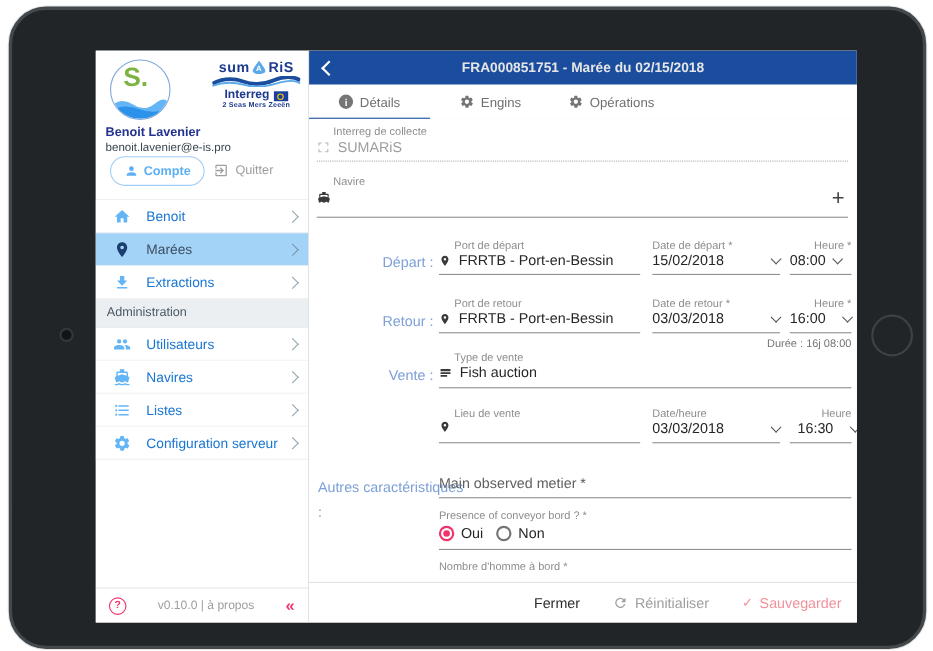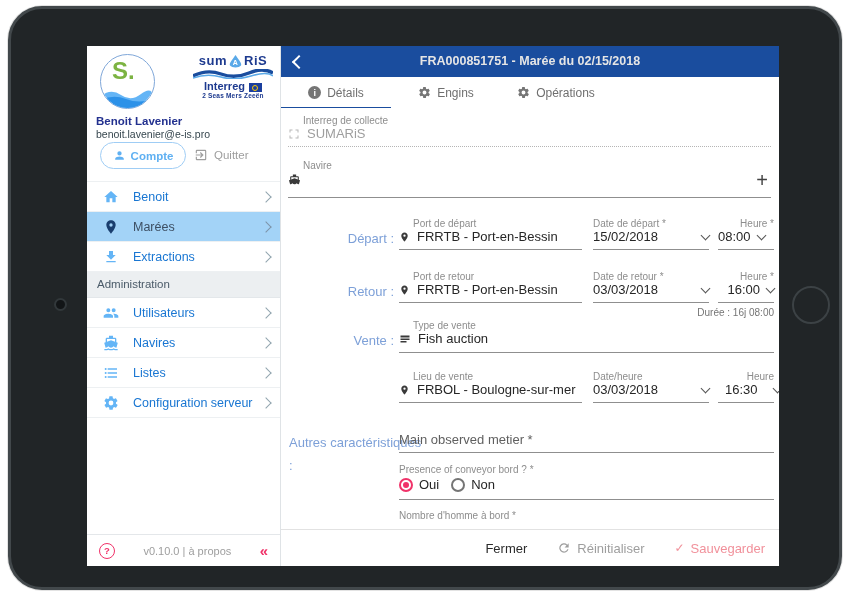--- a/index.html
+++ b/index.html
@@ -271,21 +271,21 @@
       <div class="uline" style="left:118px;top:194px;width:183px"></div>
 
       <div class="flabel" style="left:312px;top:163px">Date de retour *</div>
       <div class="fvalue" style="left:312px;top:174px;width:116px;justify-content:space-between">
         <span>03/03/2018</span>
         <i class="chev-d"></i>
       </div>
       <div class="uline" style="left:312px;top:194px;width:116px"></div>
 
       <div class="flabel" style="right:5px;top:163px">Heure *</div>
-      <div class="fvalue" style="left:437px;top:174px;width:56px;justify-content:flex-end">
+      <div class="fvalue" style="left:437px;top:174px;width:56px;justify-content:space-between">
         <span>16:00</span>
         <i class="chev-d"></i>
       </div>
       <div class="uline" style="left:437px;top:194px;width:56px"></div>
       <div class="duration" style="top:199px">Durée : 16j 08:00</div>
 
       <div class="gutter" style="top:225px">Vente :</div>
       <div class="flabel" style="left:132px;top:212px">Type de vente</div>
       <div class="fvalue" style="left:118px;top:223px">
         <svg class="g-icon" width="12" height="12" viewBox="0 0 24 24">
@@ -293,21 +293,20 @@
           </svg>
         <span>Fish auction</span>
       </div>
       <div class="uline" style="left:118px;top:244px;width:375px"></div>
 
       <div class="flabel" style="left:132px;top:263px">Lieu de vente</div>
       <div class="fvalue" style="left:118px;top:274px">
         <svg class="g-icon" width="11" height="12" viewBox="0 0 24 24">
             <path d="M12 2C8.1 2 5 5.1 5 9c0 5.2 7 13 7 13s7-7.8 7-13c0-3.9-3.1-7-7-7zm0 9.5A2.5 2.5 0 1 1 12 6.5a2.5 2.5 0 0 1 0 5z"></path>
           </svg>
-        <span>FRBOL - Boulogne-sur-mer</span>
       </div>
       <div class="uline" style="left:118px;top:294px;width:183px"></div>
 
       <div class="flabel" style="left:312px;top:263px">Date/heure</div>
       <div class="fvalue" style="left:312px;top:274px;width:116px;justify-content:space-between">
         <span>03/03/2018</span>
         <i class="chev-d"></i>
       </div>
       <div class="uline" style="left:312px;top:294px;width:116px"></div>
 

